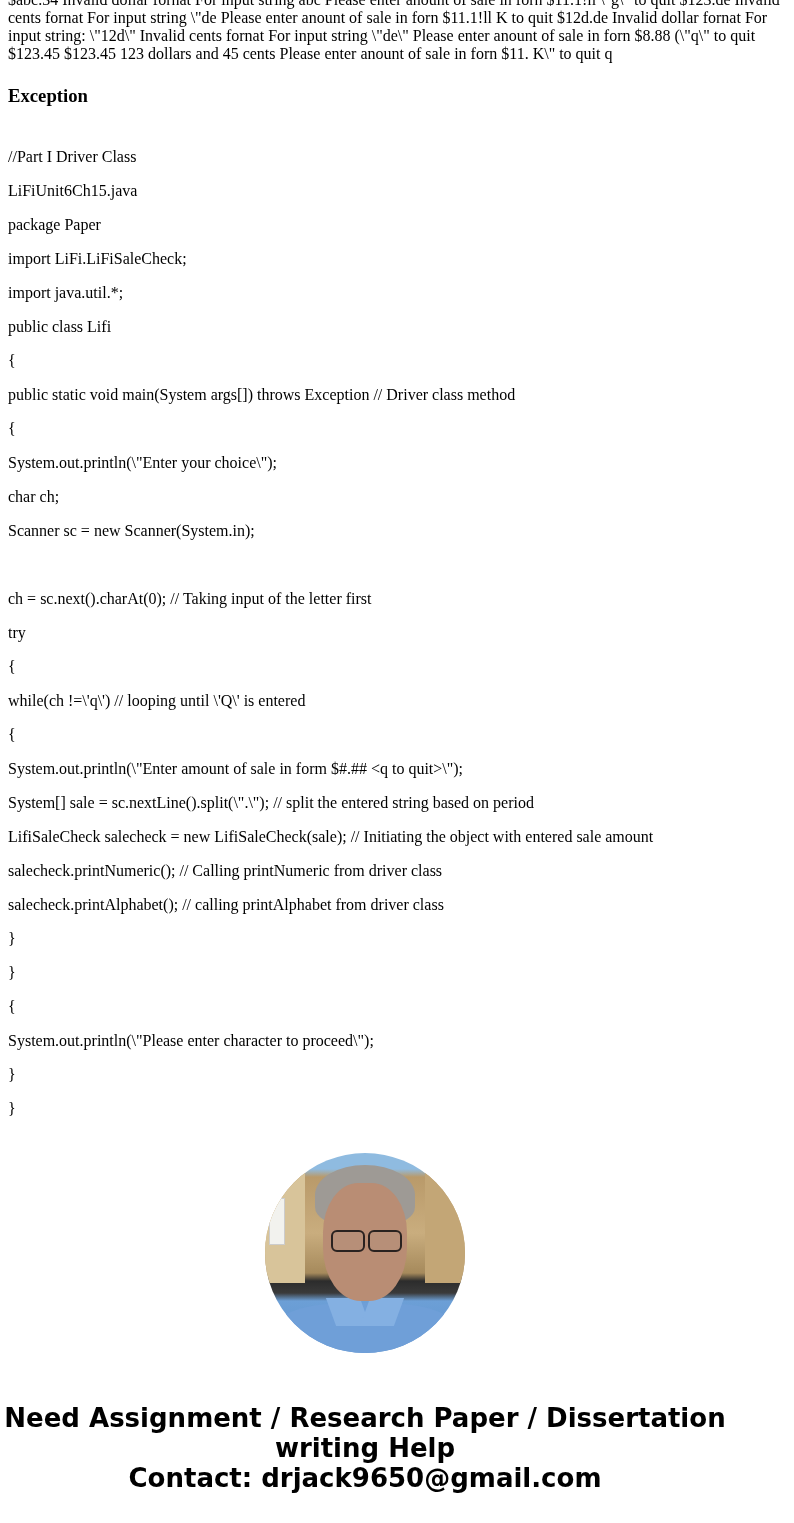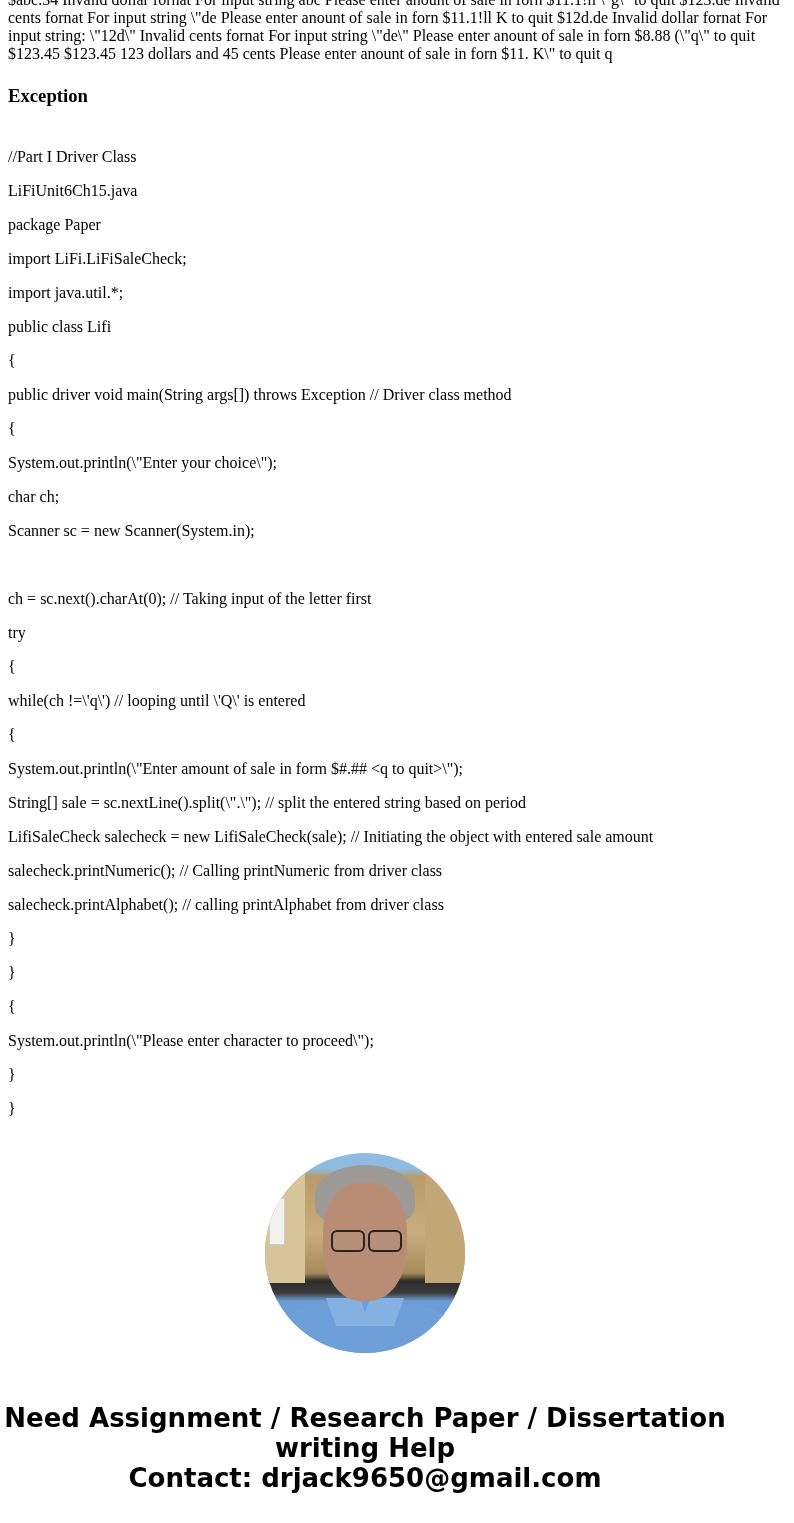--- a/index.html
+++ b/index.html
@@ -123,33 +123,33 @@
 <h3 class="solution-heading">Exception</h3>
 
 <div class="code-area">
   <p class="code-line">//Part I Driver Class</p>
   <p class="code-line">LiFiUnit6Ch15.java</p>
   <p class="code-line">package Paper</p>
   <p class="code-line">import LiFi.LiFiSaleCheck;</p>
   <p class="code-line">import java.util.*;</p>
   <p class="code-line">public class Lifi</p>
   <p class="code-line">{</p>
-  <p class="code-line">public driver void main(String args[]) throws Exception // Driver class method</p>
+  <p class="code-line">public static void main(System args[]) throws Exception // Driver class method</p>
   <p class="code-line">{</p>
   <p class="code-line">System.out.println(\"Enter your choice\");</p>
   <p class="code-line">char ch;</p>
   <p class="code-line">Scanner sc = new Scanner(System.in);</p>
   <p class="code-line"></p>
   <p class="code-line">ch = sc.next().charAt(0); // Taking input of the letter first</p>
   <p class="code-line">try</p>
   <p class="code-line">{</p>
   <p class="code-line">while(ch !=\'q\') // looping until \'Q\' is entered</p>
   <p class="code-line">{</p>
   <p class="code-line">System.out.println(\"Enter amount of sale in form $#.## &lt;q to quit&gt;\");</p>
-  <p class="code-line">String[] sale = sc.nextLine().split(\".\"); // split the entered string based on period</p>
+  <p class="code-line">System[] sale = sc.nextLine().split(\".\"); // split the entered string based on period</p>
   <p class="code-line">LifiSaleCheck salecheck = new LifiSaleCheck(sale); // Initiating the object with entered sale amount</p>
   <p class="code-line">salecheck.printNumeric(); // Calling printNumeric from driver class</p>
   <p class="code-line">salecheck.printAlphabet(); // calling printAlphabet from driver class</p>
   <p class="code-line">}</p>
   <p class="code-line">}</p>
   <p class="code-line">{</p>
   <p class="code-line">System.out.println(\"Please enter character to proceed\");</p>
   <p class="code-line">}</p>
   <p class="code-line">}</p>
 </div>

